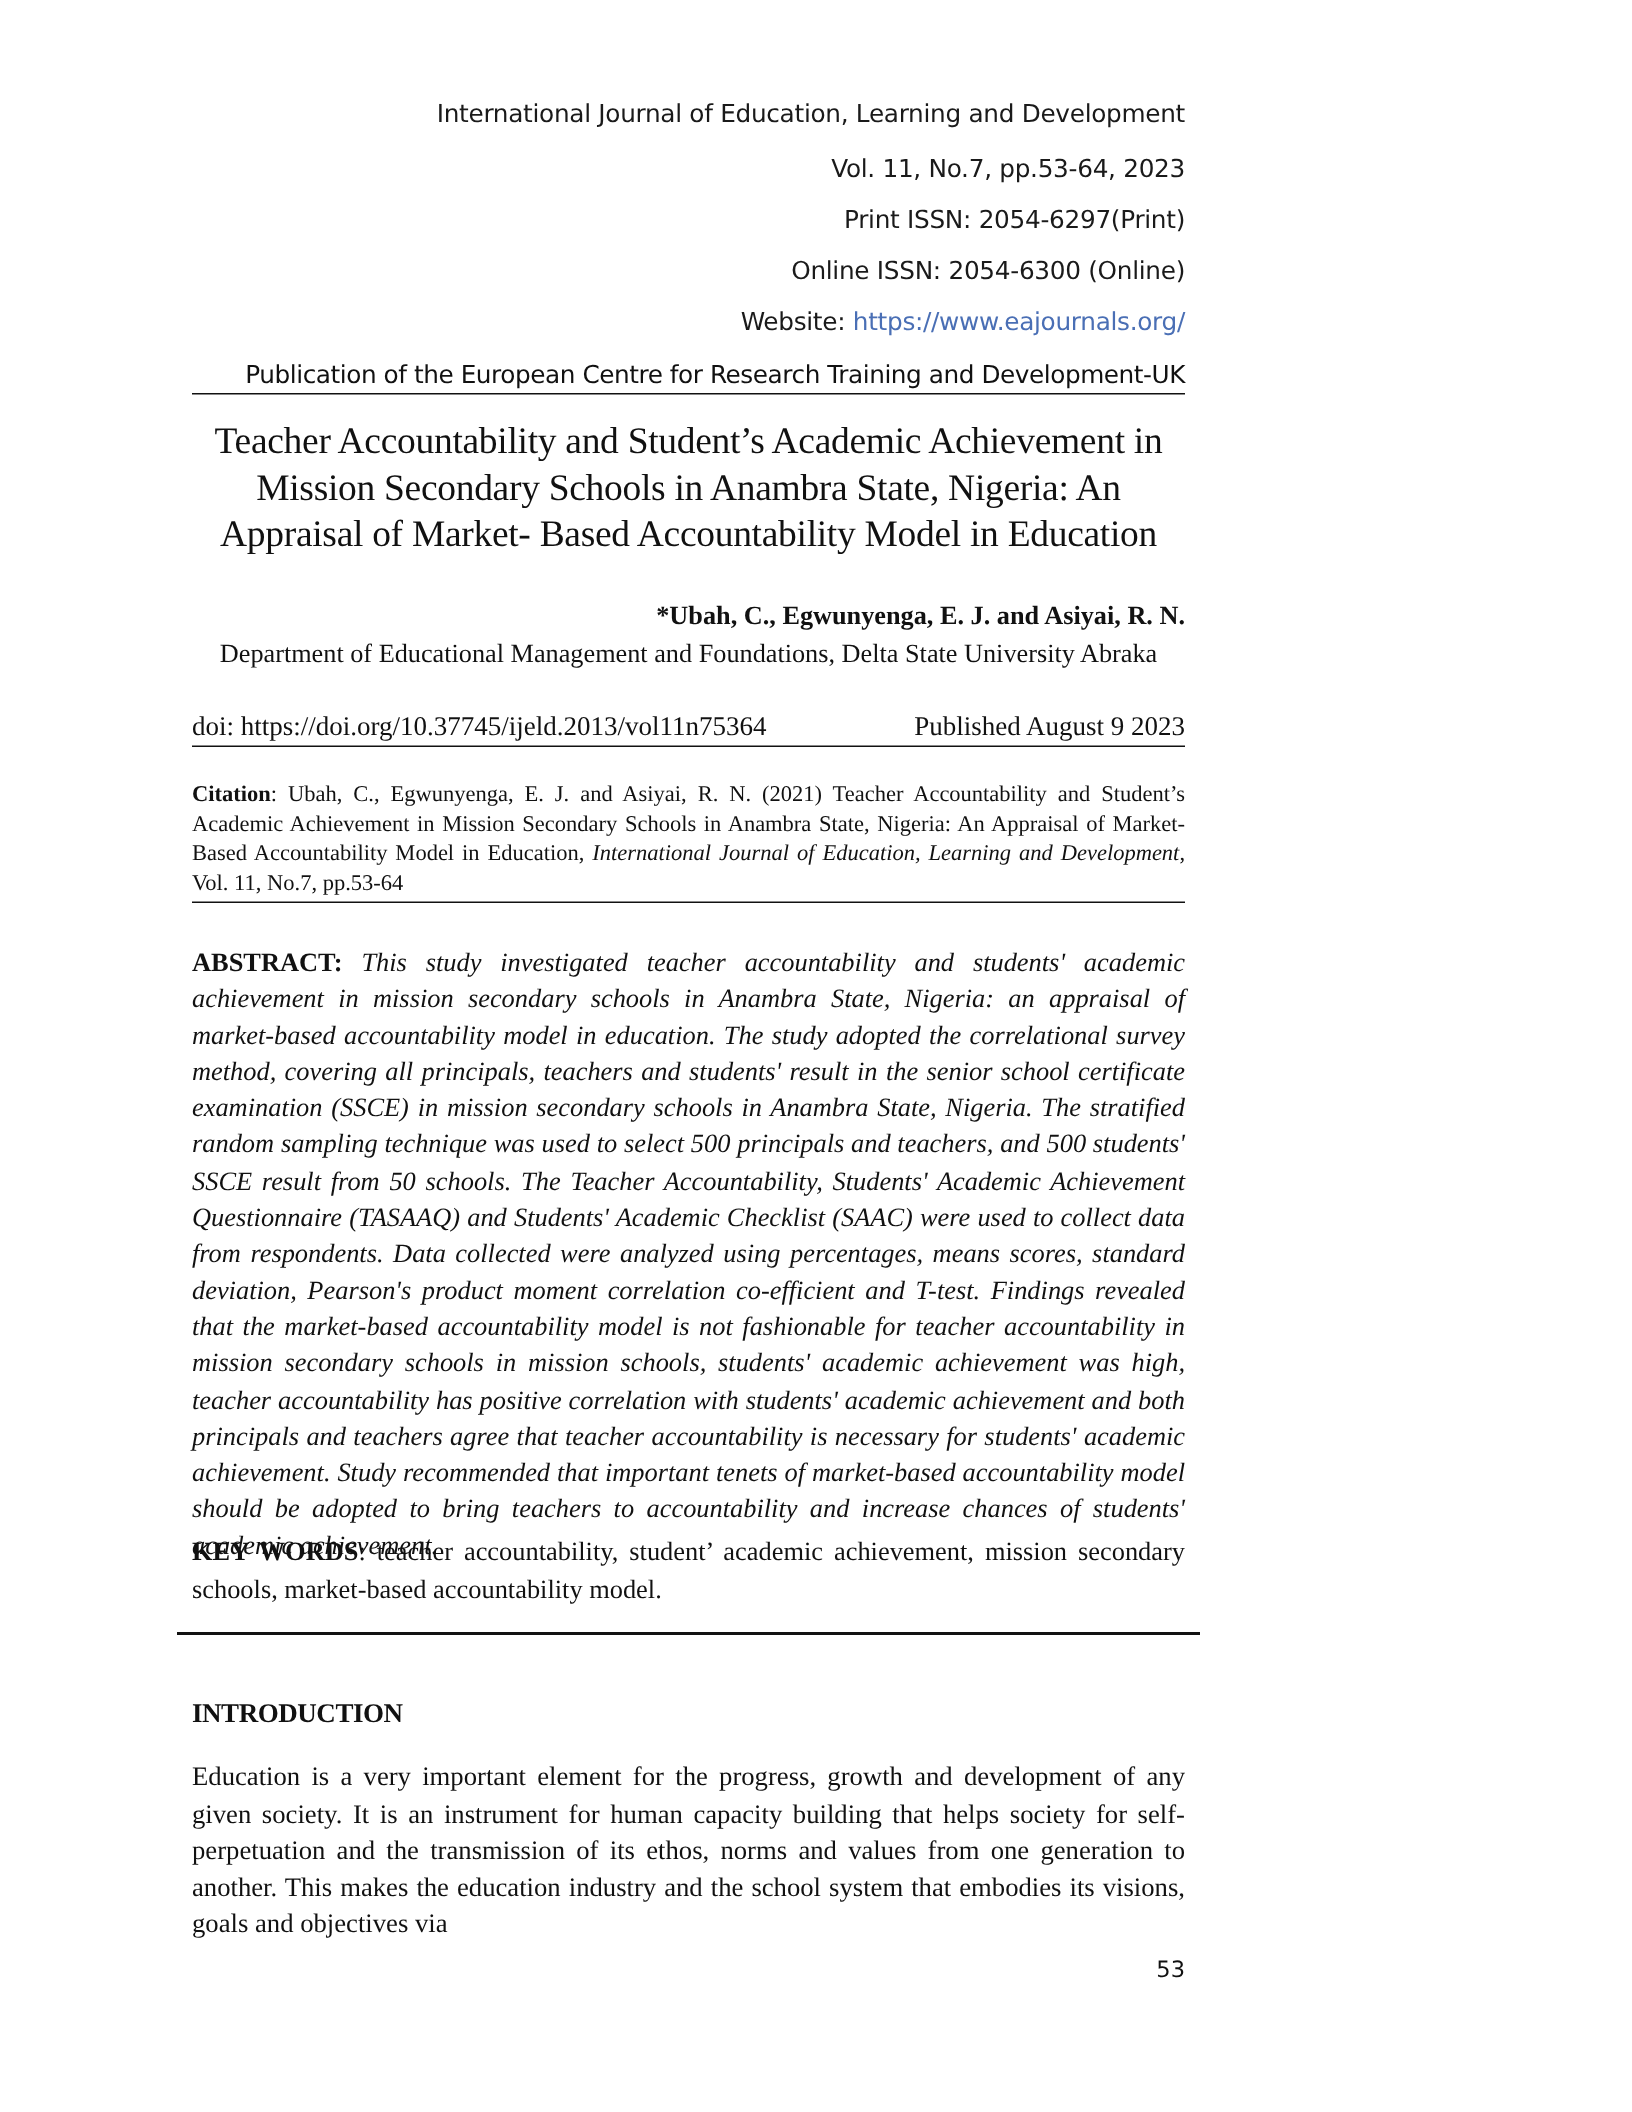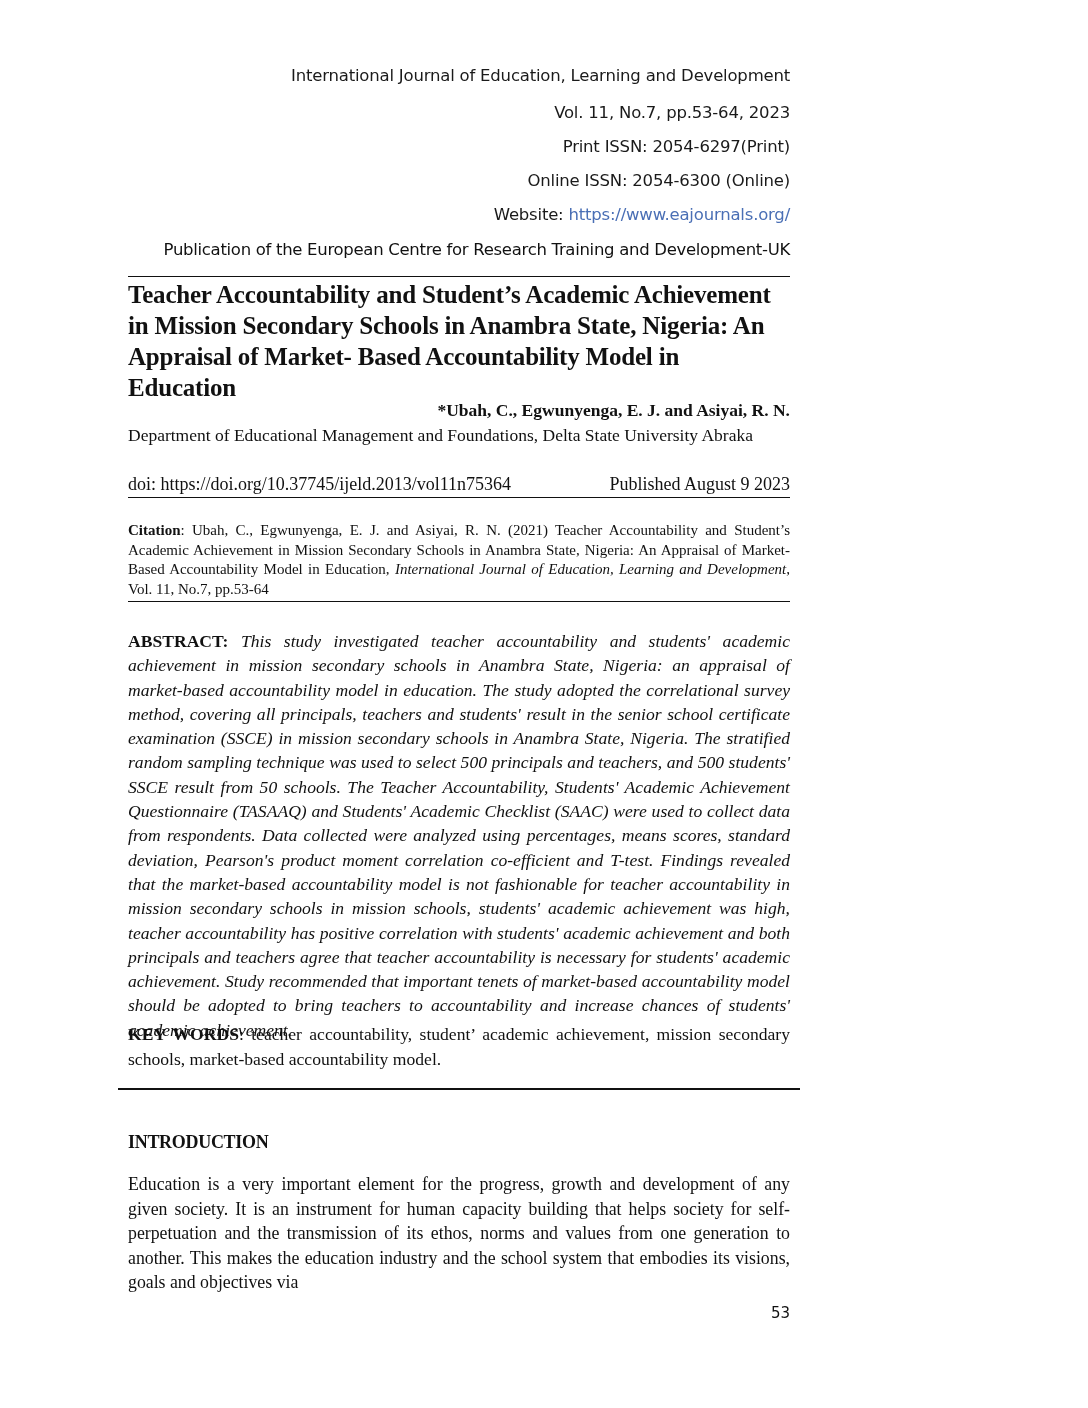--- a/index.html
+++ b/index.html
@@ -1,24 +1,24 @@
 <!DOCTYPE html>
 <html><head>
   <meta charset="utf-8">
   <style>
     html, body { margin: 0; padding: 0; background: #ffffff; }
     body { width: 1088px; height: 1408px; position: relative; overflow: hidden; color: #111; }
     .page { position: absolute; left: 0; top: 0; width: 918px; height: 1408px; }
 
     .hdr { position: absolute; right: 128px; font-family: "DejaVu Sans", sans-serif; font-size: 16.5px; color: #1a1a1a; text-align: right; white-space: nowrap; letter-spacing: -0.2px; }
     .hdr .link { color: #4a6fb5; }
-    .hdr-pub { position: absolute; left: 128px; right: 128px; top: 240px; font-family: "DejaVu Sans", sans-serif; font-size: 16.5px; text-align: right; border-bottom: 1.5px solid #111; padding-bottom: 17px; letter-spacing: -0.3px; }
-    .title { position: absolute; left: 128px; right: 128px; top: 279px; font-family: "Liberation Serif", serif; font-weight: bold; font-size: 25px; line-height: 31px; letter-spacing: -0.2px; }
+    .hdr-pub { position: absolute; left: 128px; right: 128px; top: 240px; font-family: "DejaVu Sans", sans-serif; font-size: 16.5px; text-align: right; border-bottom: 1.5px solid #111; padding-bottom: 3px; letter-spacing: -0.3px; }
+    .title { position: absolute; left: 128px; right: 128px; top: 279px; text-align: center; font-family: "Liberation Serif", serif; font-weight: normal; font-size: 25px; line-height: 31px; letter-spacing: -0.2px; }
     .authors { position: absolute; left: 128px; right: 128px; top: 400px; text-align: right; font-family: "Liberation Serif", serif; font-weight: bold; font-size: 17.5px; }
-    .dept { position: absolute; left: 128px; right: 128px; top: 425px; text-align: left; font-family: "Liberation Serif", serif; font-size: 17.5px; }
+    .dept { position: absolute; left: 128px; right: 128px; top: 425px; text-align: center; font-family: "Liberation Serif", serif; font-size: 17.5px; }
 
     .doi-row { position: absolute; left: 128px; right: 128px; top: 474px; font-family: "Liberation Serif", serif; font-size: 18px; display: flex; justify-content: space-between; border-bottom: 1.5px solid #111; padding-bottom: 2px; gap: 24px; }
 
     .citation { position: absolute; left: 128px; right: 128px; top: 521px; font-family: "Liberation Serif", serif; font-size: 15px; line-height: 19.5px; text-align: justify; border-bottom: 1.2px solid #111; padding-bottom: 2px; }
     .citation b { font-weight: bold; }
 
     .abstract { position: absolute; left: 128px; right: 128px; top: 629px; font-family: "Liberation Serif", serif; font-size: 17.6px; line-height: 24.3px; text-align: justify; }
     .abstract .lbl { font-weight: bold; font-style: normal; }
     .abstract .txt { font-style: italic; }
     .keywords { position: absolute; left: 128px; right: 128px; top: 1022px; font-family: "Liberation Serif", serif; font-size: 17.6px; line-height: 24.5px; text-align: justify; }

